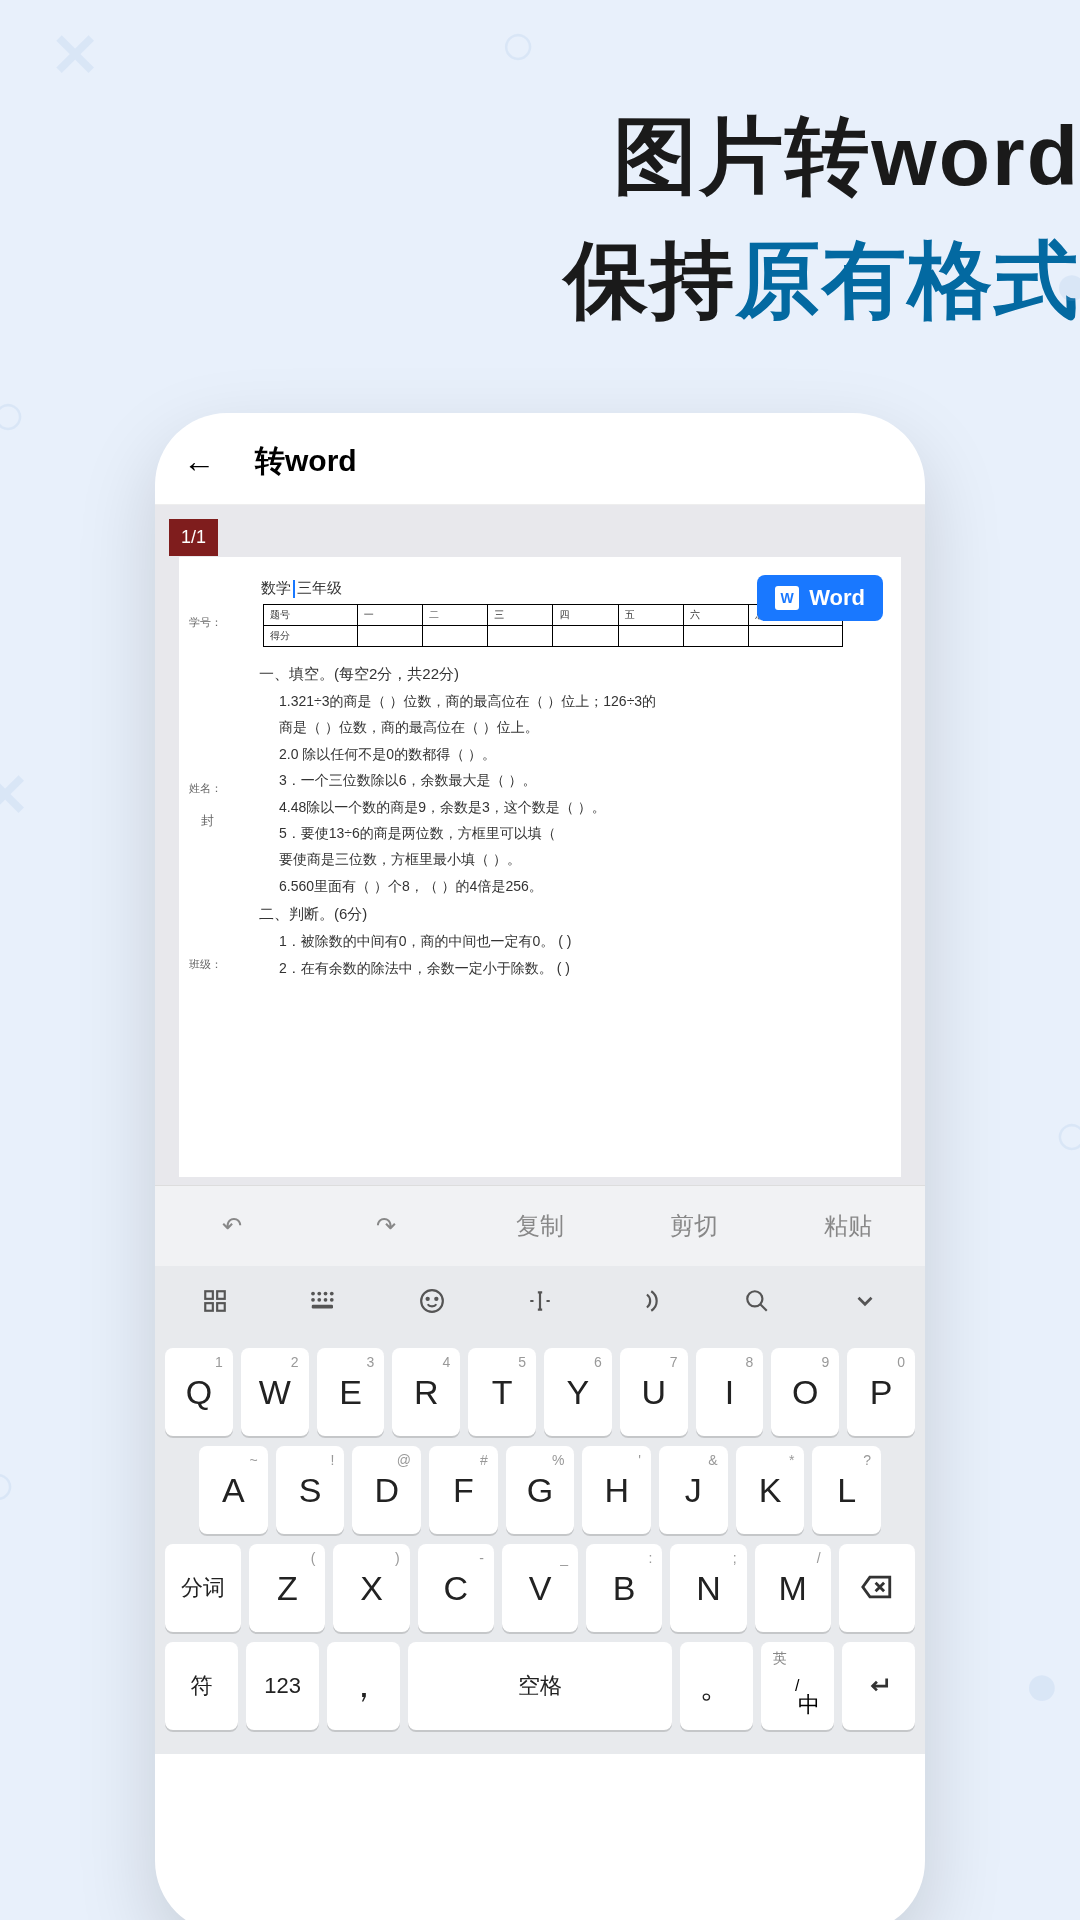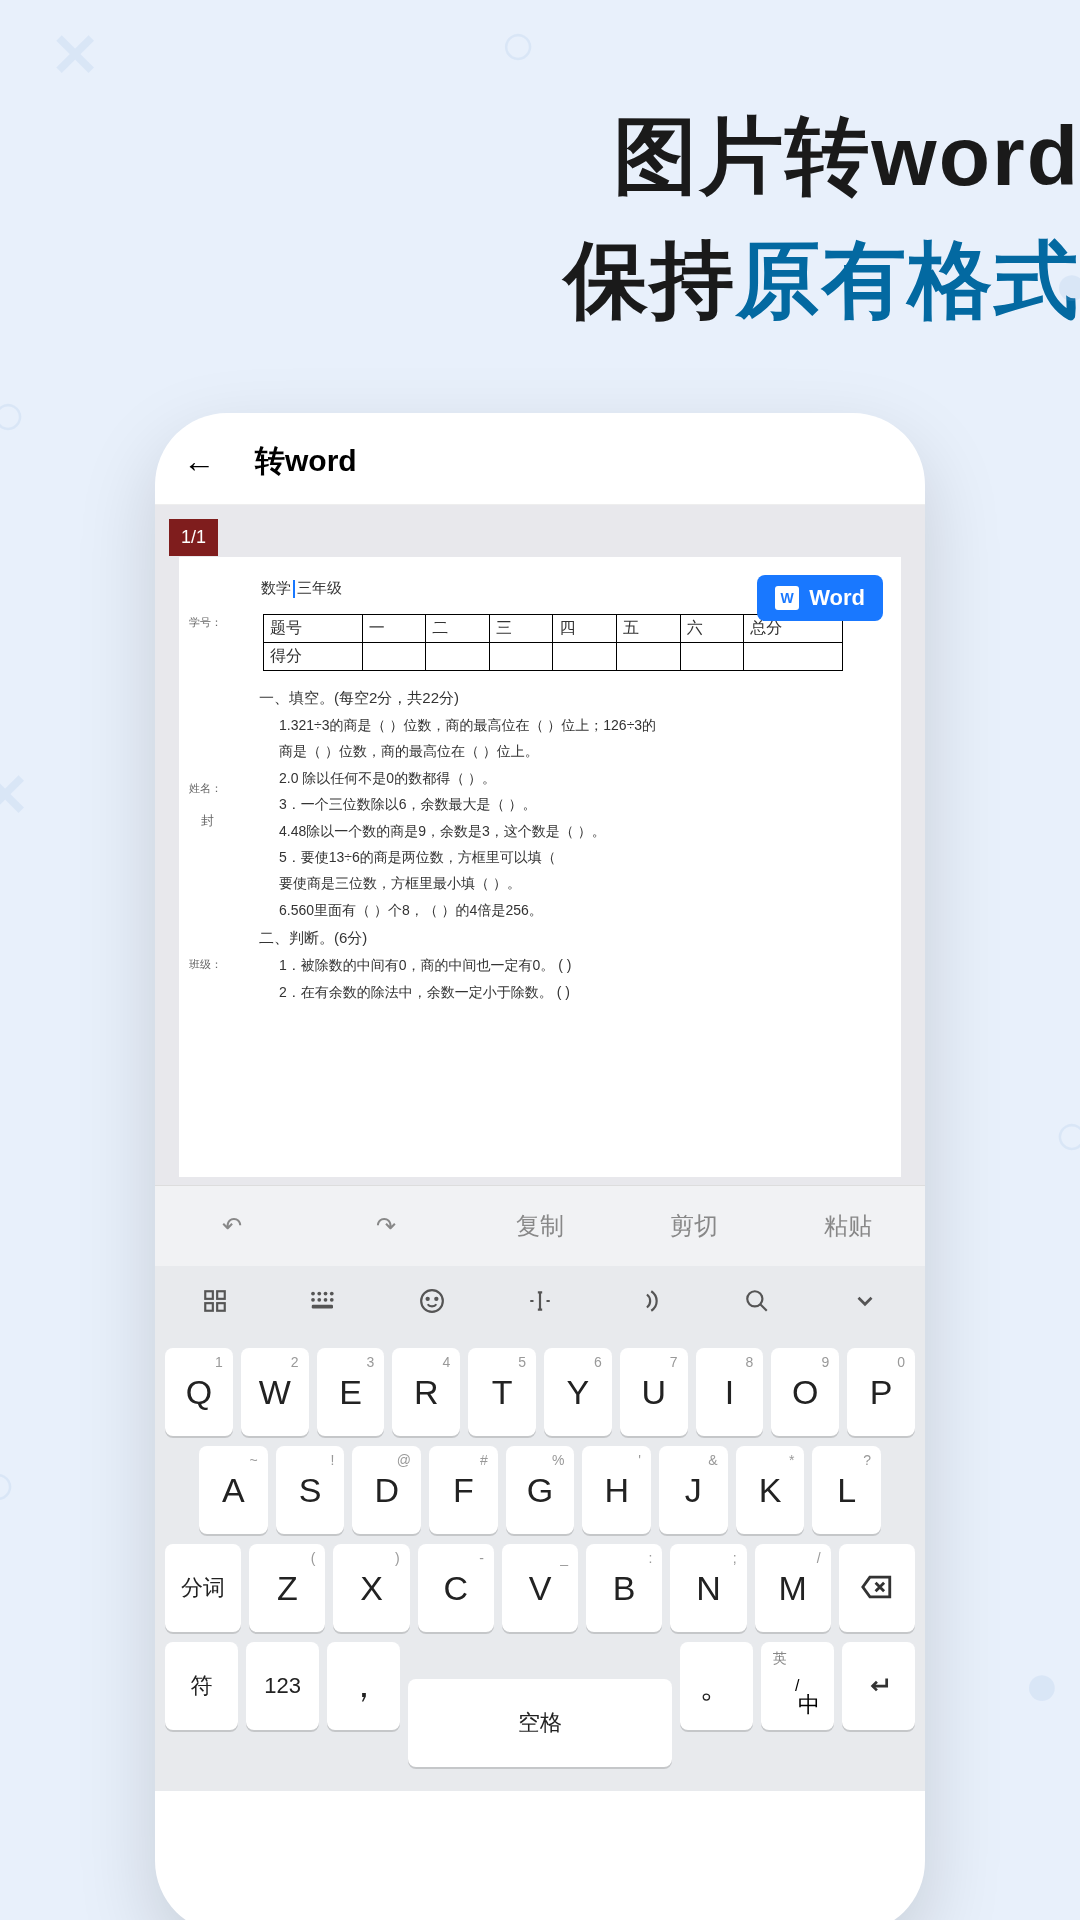--- a/index.html
+++ b/index.html
@@ -130,34 +130,34 @@
   font-size: 11px;
   color: #666;
 }
 .meta1 { top: 58px; }
 .meta2 { top: 224px; }
 .meta2b { top: 255px; left: 22px; font-size: 13px; }
 .meta3 { top: 400px; }
 .subject-line {
   font-size: 15px;
   margin-left: 58px;
-  margin-bottom: 16px;
+  margin-bottom: 6px;
 }
 .cursor {
   display: inline-block;
   width: 2px;
   height: 18px;
   background: #1978ff;
   vertical-align: middle;
   margin: 0 2px;
 }
 .score-table {
   border-collapse: collapse;
   margin: 0 0 18px 60px;
-  font-size: 16px;
+  font-size: 10px;
   width: 580px;
 }
 .score-table td {
   border: 1px solid #000;
   padding: 3px 6px;
   height: 20px;
 }
 .section {
   margin: 8px 0 6px 56px;
   font-size: 15px;
@@ -220,21 +220,21 @@
   right: 10px;
   font-size: 14px;
   color: #999;
 }
 .key-main {
   font-size: 34px;
   font-weight: 400;
   color: #222;
 }
 .key.gray { background: #ffffff; }
-.key.space { flex: 3.6; margin-top: 37px; }
+.key.space { flex: 3.6; }
 .key.fn .key-main { font-size: 22px; }
 .lang-sub { font-size: 14px; color: #888; position: absolute; top: 8px; left: 12px; }
 .lang-main { font-size: 22px; position: absolute; bottom: 10px; right: 14px; }
 </style>
 </head>
 <body>
 
 <div class="bg-deco">
   <span style="top:20px;left:50px">✕</span>
   <span style="top:10px;left:500px">○</span>

